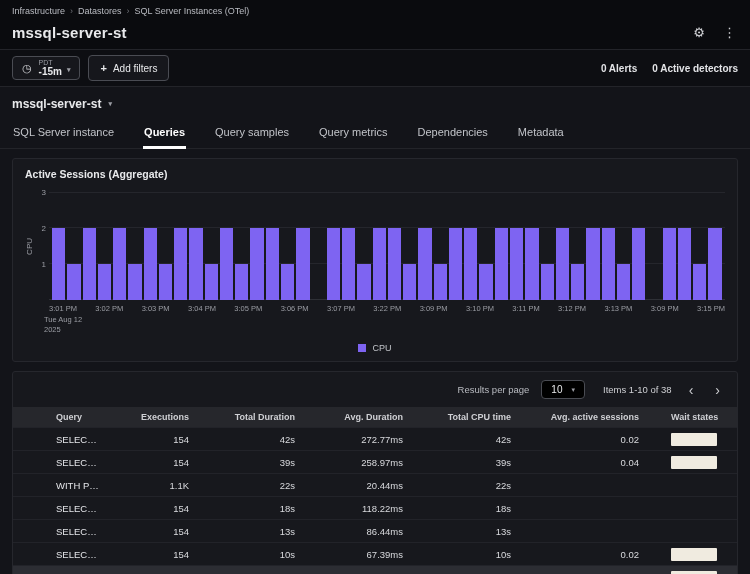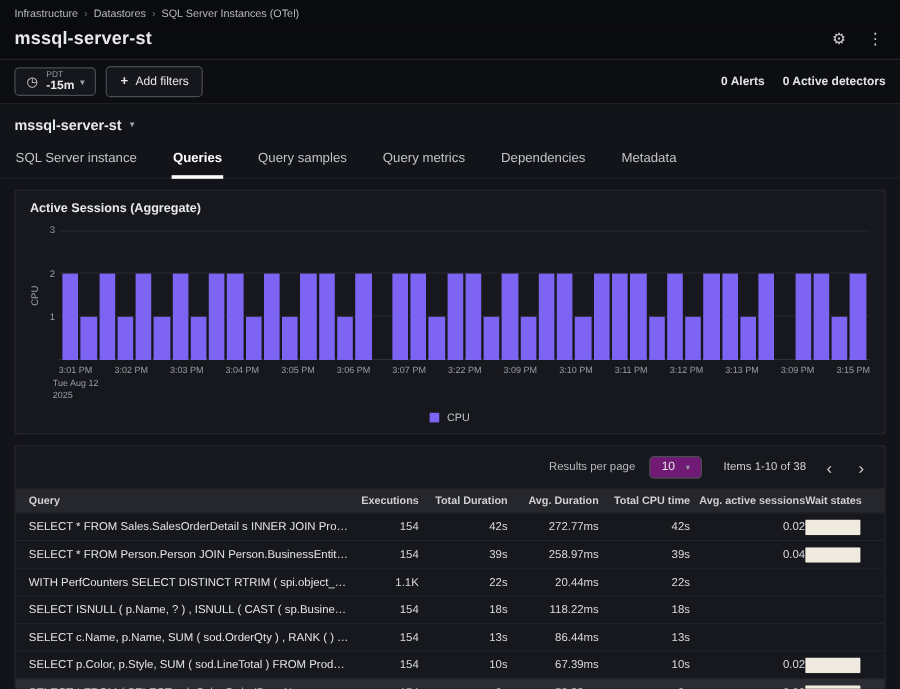--- a/index.html
+++ b/index.html
@@ -48,25 +48,25 @@
   .gridline { position: absolute; left: 0; right: 0; height: 1px; background: #25262c; }
   .g1 { bottom: 33.33%; } .g2 { bottom: 66.67%; } .g3 { top: 0; } .gbase { bottom: 0; background: #2e3036; }
   .bars { position: absolute; inset: 0; display: flex; align-items: flex-end; gap: 2px; padding: 0 3px; }
   .bar { flex: 1; background: #7e64f2; min-width: 2px; }
   .x-axis { display: flex; justify-content: space-between; margin-left: 24px; padding: 4px 0 0; font-size: 7.5px; color: #9b9da4; }
   .date-block { margin-left: 19px; font-size: 7.5px; color: #9b9da4; line-height: 1.35; padding-top: 2px; }
   .legend { display: flex; justify-content: center; align-items: center; gap: 6px; font-size: 9px; color: #c2c4c9; padding: 8px 0 4px; }
   .swatch { width: 8px; height: 8px; background: #7e64f2; display: inline-block; }
   
   .table-topbar { display: flex; align-items: center; justify-content: flex-end; gap: 12px; padding: 8px 12px; font-size: 9.5px; color: #b9bbc1; }
-  .select { display: flex; align-items: center; gap: 9px; border: 1px solid #4a4c53; border-radius: 4px; padding: 3px 9px; font-size: 10px; color: #e8e9eb; cursor: pointer; background: #701a75; }
+  .select { display: flex; align-items: center; gap: 9px; border: 1px solid #4a4c53; border-radius: 4px; padding: 3px 9px; font-size: 10px; color: #e8e9eb; cursor: pointer; background: #000000; }
   .items-count { margin-left: 6px; color: #cfd0d4; }
   .pg-btn { font-size: 14px; color: #cfd0d4; padding: 0 5px; cursor: pointer; line-height: 1; }
   .thead { display: flex; background: #26272c; font-size: 9px; font-weight: 700; color: #cfd0d4; }
-  .cell { padding: 5px 0; white-space: nowrap; overflow: hidden; text-overflow: ellipsis; }
+  .cell { padding: 5px 0; white-space: nowrap; overflow: hidden; text-overflow: ellipsis; margin-left: 32px; }
   .c-query { flex: 1; min-width: 0; padding-left: 11px; }
   .c-exec { width: 58px; text-align: right; }
   .c-dur { width: 74px; text-align: right; }
   .c-avgdur { width: 76px; text-align: right; }
   .c-cpu { width: 76px; text-align: right; }
   .c-sess { width: 96px; text-align: right; }
   .c-wait { width: 66px; text-align: left; padding-right: 10px; }
   .trow { display: flex; align-items: center; border-top: 1px solid #222329; font-size: 9.5px; color: #e4e5e9; height: 23px; cursor: pointer; }
   .trow .cell { padding-top: 0; padding-bottom: 0; }
   .trow.hl { background: #2c2d33; }

